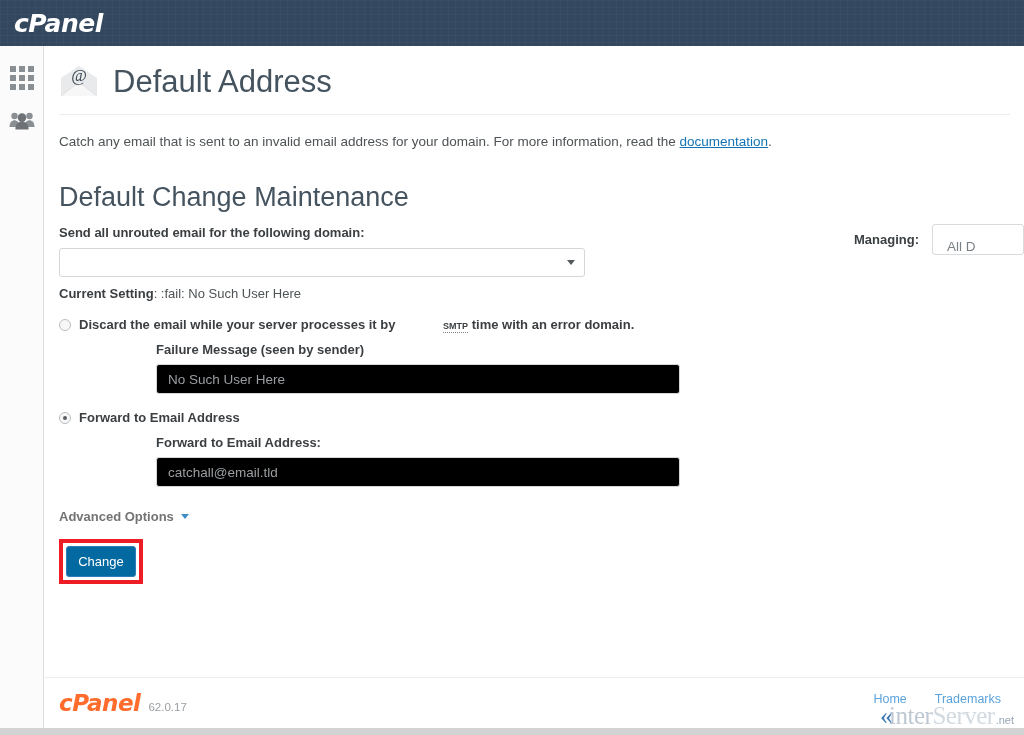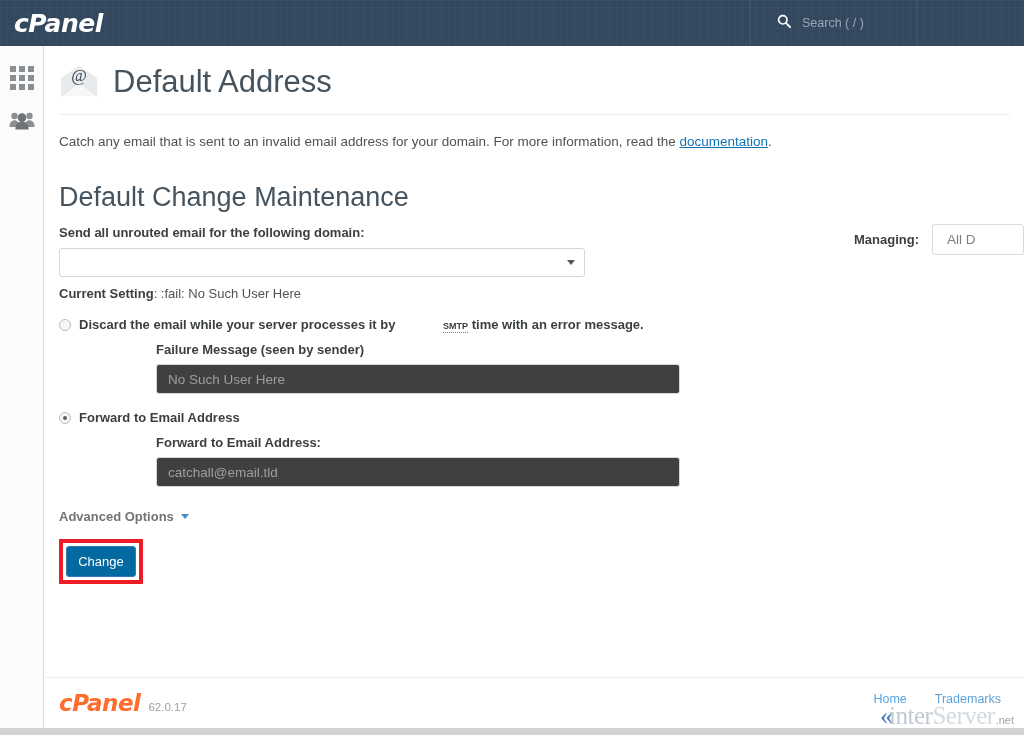--- a/index.html
+++ b/index.html
@@ -112,21 +112,21 @@
     display: flex; align-items: center;
   }
   .managing-label {
     font-size: 13px; font-weight: bold; color: #3b3f42;
     margin-right: 13px;
   }
   .managing-select {
     height: 31px; width: 92px;
     border: 1px solid #d8dadb; border-radius: 3px;
     background: #fff;
-    display: flex; align-items: center;
+    display: flex; align-items: flex-end;
     padding-left: 14px;
     font-size: 13.5px; color: #7b8085;
     white-space: nowrap; overflow: hidden;
   }
 
   .form { margin-left: 14px; margin-top: 12px; }
 
   .lbl-bold {
     font-size: 13px; font-weight: bold; color: #3b3f42;
     display: block;
@@ -180,21 +180,21 @@
   }
 
   .sub-block { margin-left: 97px; margin-top: 10px; }
   .sub-label {
     font-size: 13px; font-weight: bold; color: #3b3f42;
     display: block; margin-bottom: 7px;
   }
   .text-input {
     width: 524px; height: 30px;
     border: 1px solid #d4d6d7; border-radius: 3px;
-    background: #404040;
+    background: #000000;
     padding: 0 0 0 11px;
     font-family: "Liberation Sans", sans-serif;
     font-size: 13.5px; color: #9b9fa2;
     display: flex; align-items: center;
   }
 
   .adv-opts {
     margin-top: 22px;
     font-size: 13px; font-weight: bold; color: #737373;
     display: inline-flex; align-items: center;
@@ -277,34 +277,20 @@
     width: 1024px; height: 7px;
     background: #d3d3d3;
   }
 </style>
 </head>
 <body>
 
 <div class="topbar">
   <div class="brand">cPanel</div>
 
-  <div class="topbar-right">
-    <div class="search-box">
-      <span class="search-icon">
-        <svg width="14" height="14" viewBox="0 0 14 14">
-          <circle cx="5.8" cy="5.8" r="4.2" fill="none" stroke="#ffffff" stroke-width="1.7"></circle>
-          <line x1="9.1" y1="9.1" x2="13" y2="13" stroke="#ffffff" stroke-width="1.9" stroke-linecap="round"></line>
-        </svg>
-      </span>
-      <span class="search-ph">Search ( / )</span>
-    </div>
-    <div class="user-zone">
-      <span></span>
-    </div>
-  </div>
 </div>
 
 <div class="sidebar">
   <div class="side-item">
     <span class="grid-icon">
       <i></i>
         <i></i>
         <i></i>
         <i></i>
         <i></i>
@@ -364,21 +350,21 @@
       <span class="caret"></span>
     </div>
 
     <div class="cur-setting">
       <b>Current Setting</b><span>: :fail: No Such User Here</span>
     </div>
 
     
     <div class="radio-row">
       <span class="radio"></span>
-      <span class="radio-label"><span>Discard the email while your server processes it by </span><abbr class="smtp">SMTP</abbr><span> time with an error message.</span></span>
+      <span class="radio-label"><span>Discard the email while your server processes it by </span><abbr class="smtp">SMTP</abbr><span> time with an error domain.</span></span>
     </div>
     <div class="sub-block">
       <label class="sub-label">Failure Message (seen by sender)</label>
       <div class="text-input">
         <span>No Such User Here</span>
       </div>
     </div>
 
     
     <div class="radio-row">

